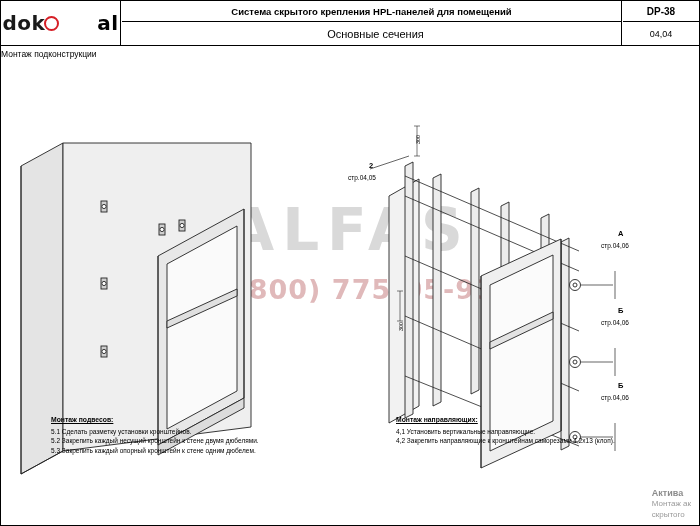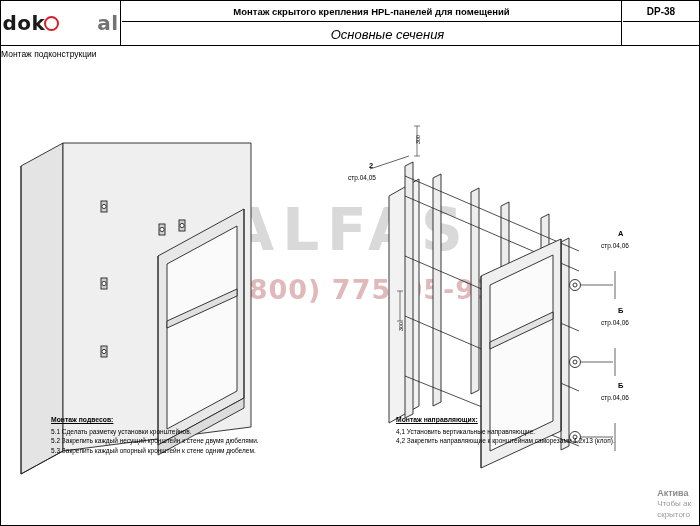--- a/index.html
+++ b/index.html
@@ -45,21 +45,21 @@
   }
   .logo-text {
     font-family: "DejaVu Sans", sans-serif;
     font-size: 20px;
     font-weight: bold;
     letter-spacing: 0.5px;
     color: #1a1a1a;
     position: relative;
   }
   .logo-accent {
-    color: #737373;
+    color: #000000;
     margin-left: 39px;
   }
   .logo-ring {
     display: inline-block;
     width: 11px;
     height: 11px;
     border: 2px solid #d61f26;
     border-radius: 50%;
     position: relative;
     top: 1px;
@@ -81,28 +81,27 @@
     box-sizing: border-box;
     border-bottom: 1px solid #000000;
     display: flex;
     align-items: center;
     justify-content: center;
     font-size: 9.5px;
     font-weight: bold;
   }
   .title-sub {
     position: absolute;
-    left: 16px; top: 22px;
+    left: 4px; top: 22px;
     width: 499px;
     height: 22px;
     display: flex;
     align-items: center;
     justify-content: center;
-    font-size: 13px;
-    font-style: italic;
+    font-size: 11px;
   }
   .code-cell {
     position: absolute;
     left: 622px; top: 0;
     width: 76px;
     height: 44px;
   }
   .code-main {
     position: absolute;
     left: 0; top: 0;
@@ -222,26 +221,27 @@
 
   <div class="header">
 
     <div class="logo-cell">
       <div class="logo-text">
         <span>dok</span><span class="logo-ring"></span><span class="logo-accent">al</span>
       </div>
     </div>
 
     <div class="title-cell">
-      <div class="title-main">Монтаж скрытого крепления HPL-панелей для помещений</div>
+      <div class="title-main">Система скрытого крепления HPL-панелей для помещений</div>
       <div class="title-sub">Основные сечения</div>
     </div>
 
     <div class="code-cell">
       <div class="code-main">DP-38</div>
+      <div class="code-sub">04,04</div>
     </div>
   </div>
 
   <div class="drawing-caption">Монтаж подконструкции</div>
 
   <div class="watermark">
     <div class="wm-alfas">ALFAS</div>
     <div class="wm-phone">8 (800) 775-05-93</div>
   </div>
 
@@ -401,17 +401,17 @@
   </div>
 
   <div class="notes" id="notes-right">
     <div class="notes-title">Монтаж направляющих:</div>
     <div>4,1 Установить вертикальные направляющие.</div>
     <div>4,2 Закрепить направляющие к кронштейнам саморезами 4,2х13 (клоп).</div>
   </div>
 
   <div class="activation">
     <div class="act-title">Актива</div>
-    <div>Чтобы ак</div>
+    <div>Монтаж ак</div>
     <div>скрытого</div>
   </div>
 
 </div>
 
 </body></html>

